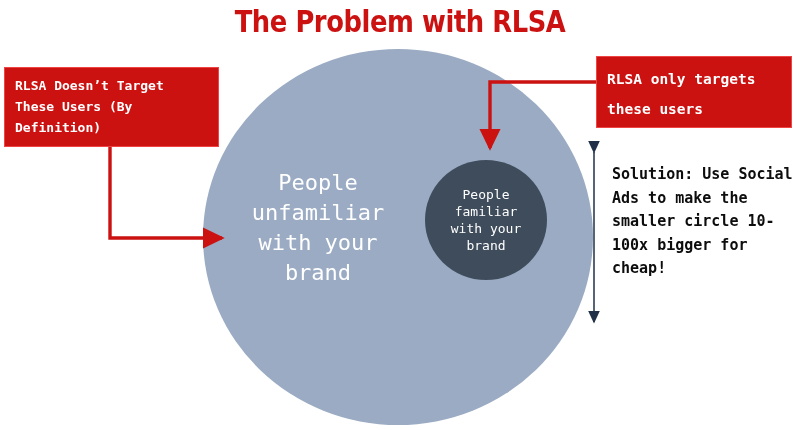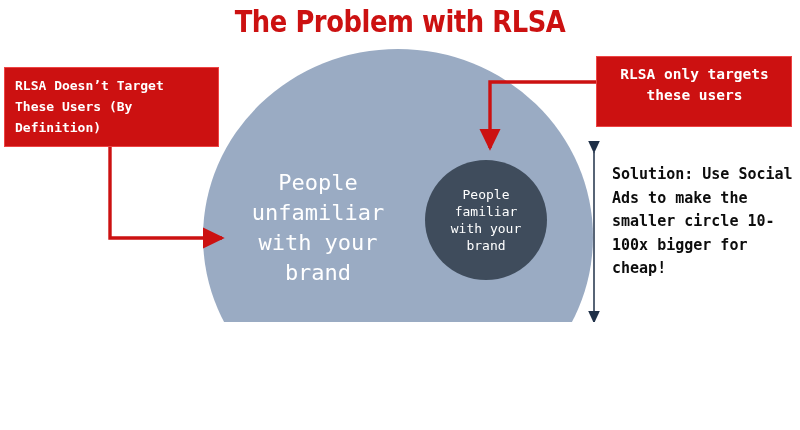--- a/index.html
+++ b/index.html
@@ -3,21 +3,21 @@
 <meta charset="utf-8">
 <style>
   html, body {
     margin: 0;
     padding: 0;
     background: #ffffff;
   }
   #stage {
     position: relative;
     width: 800px;
-    height: 322px;
+    height: 430px;
     background: #ffffff;
     overflow: hidden;
     font-family: "DejaVu Sans Mono", monospace;
     text-decoration: underline;
   }
 
   
   #title {
     position: absolute;
     left: 0;
@@ -94,24 +94,23 @@
     top: 67px;
     width: 215px;
     padding: 7px 9px 8px 10px;
     font-size: 13px;
     line-height: 21px;
   }
   #callout-right {
     left: 596px;
     top: 56px;
     width: 196px;
-    padding: 7px 9px 20px 10px;
+    padding: 7px 9px 3px 10px;
     font-size: 14.5px;
-    line-height: 21px;
-    text-align: center;
+    line-height: 30px;
   }
 
   
   #connectors {
     position: absolute;
     left: 0;
     top: 0;
     width: 800px;
     height: 430px;
     pointer-events: none;

